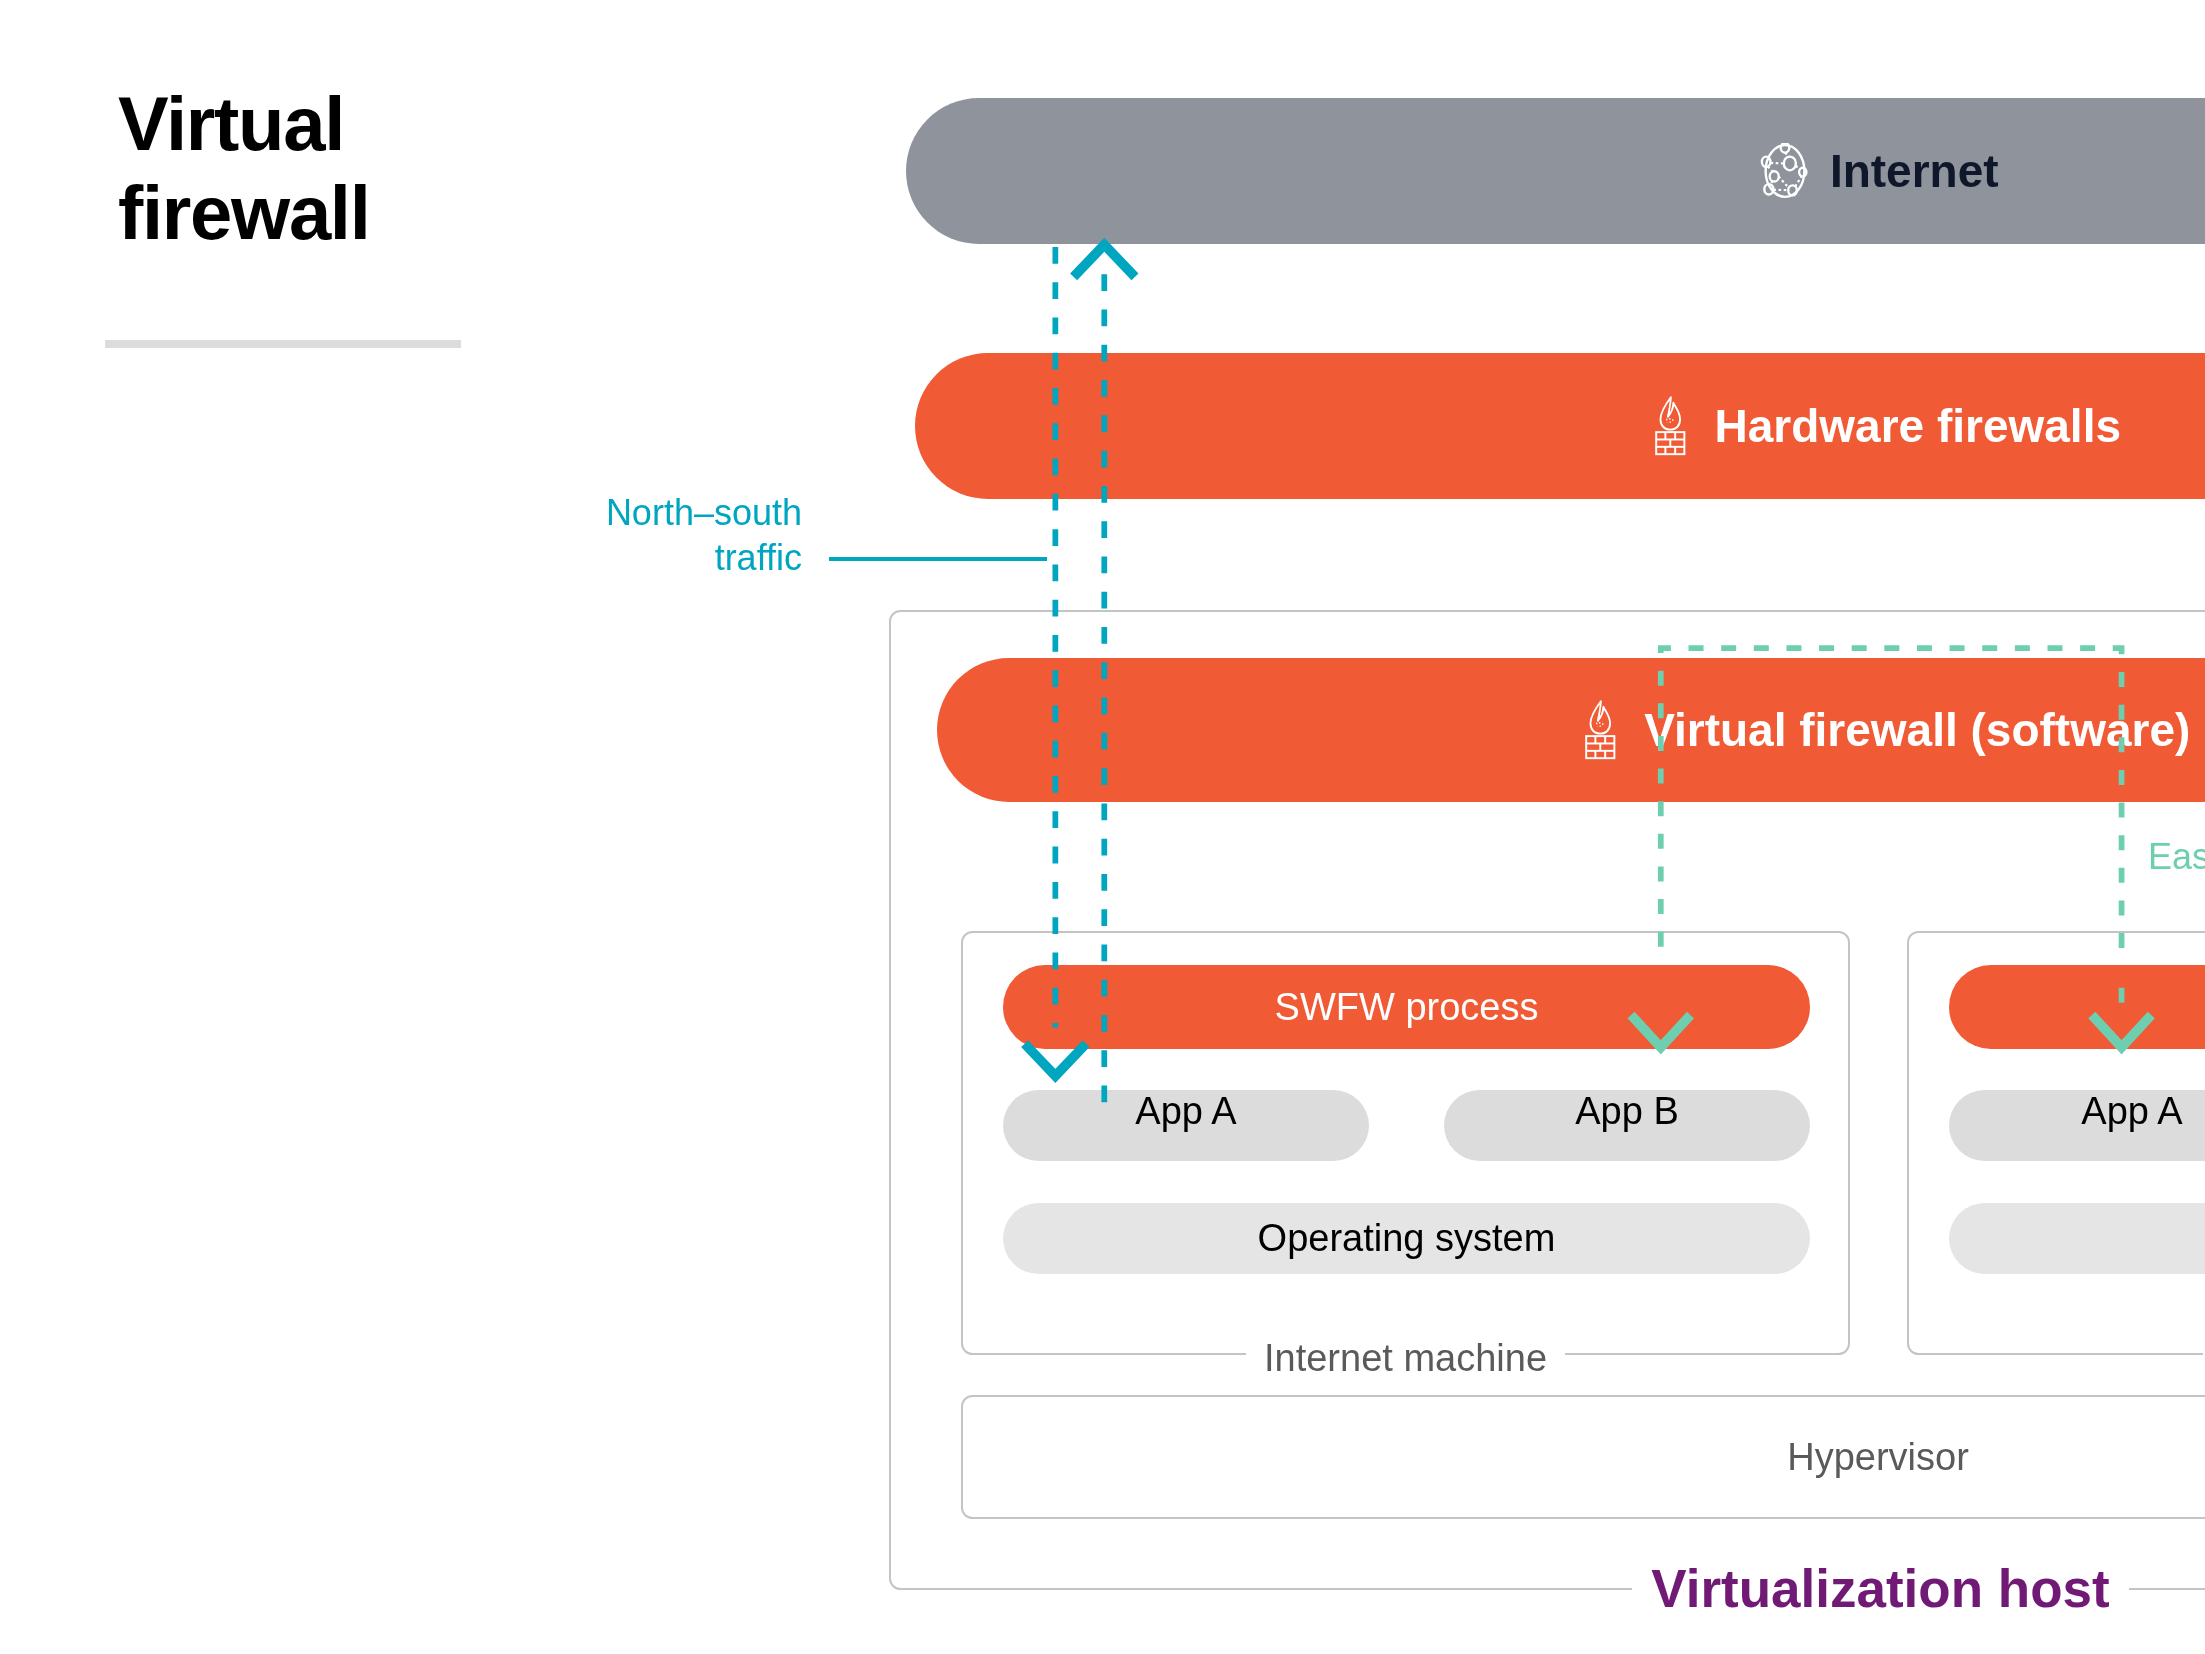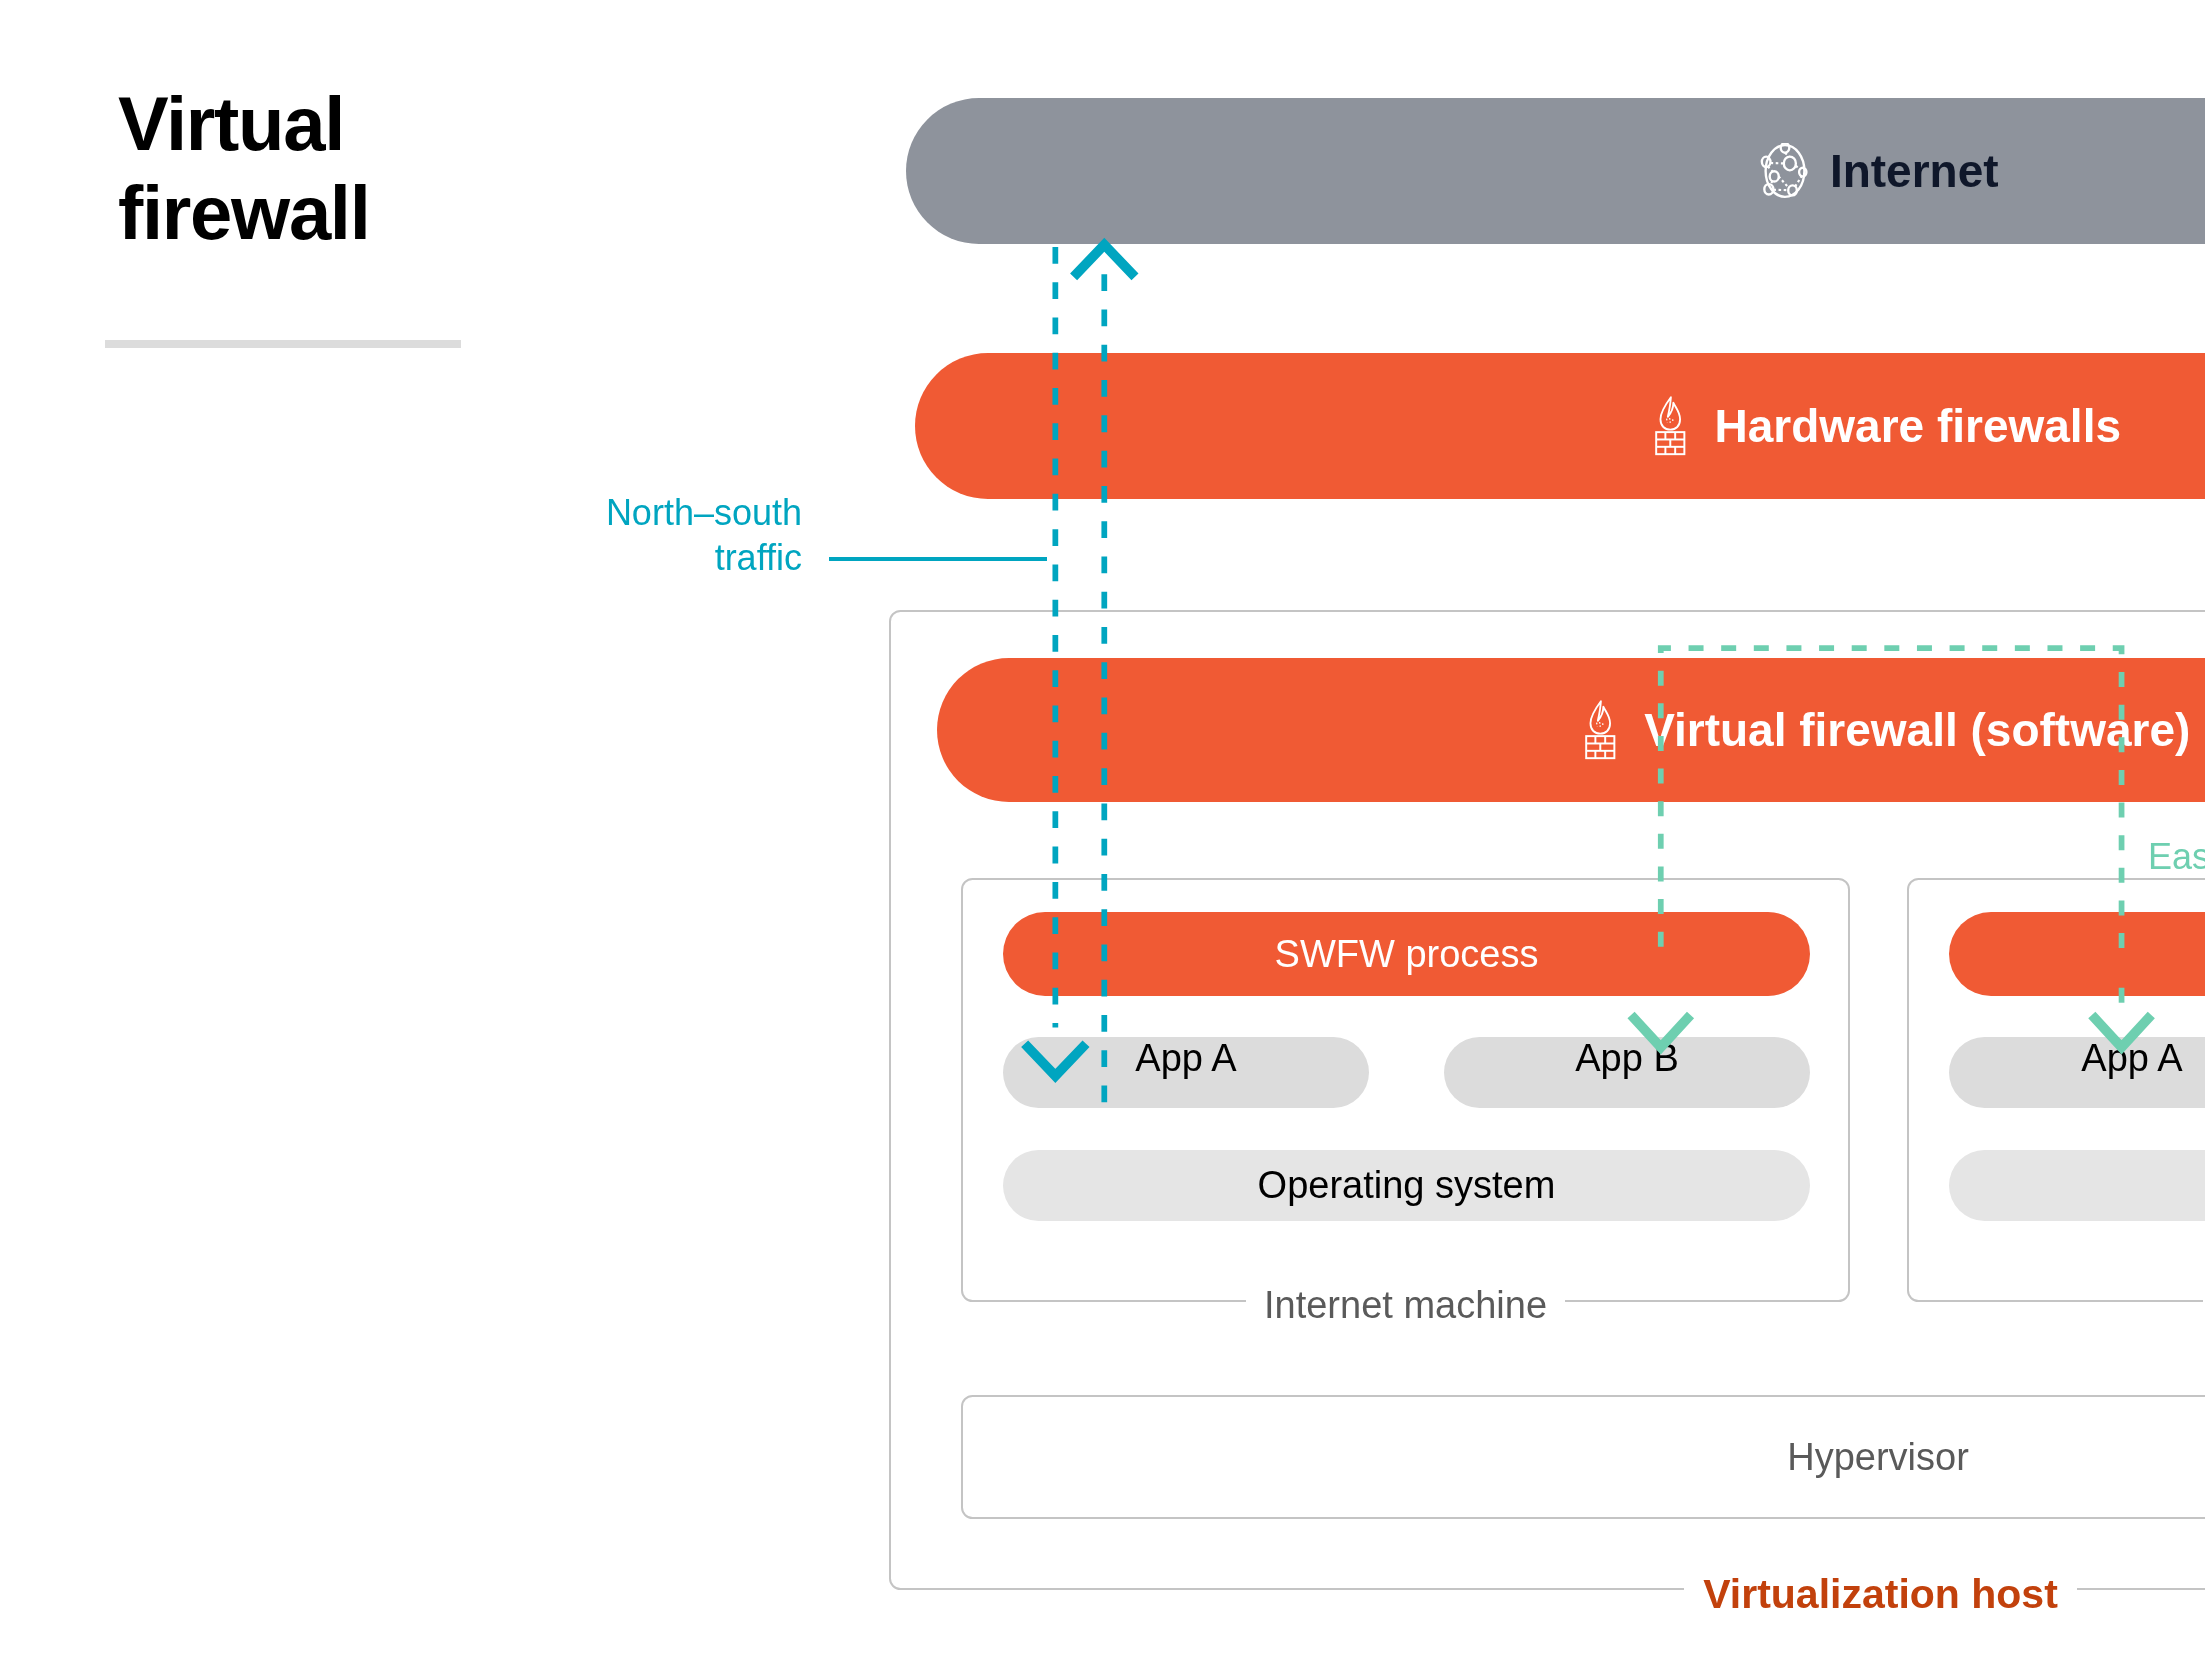--- a/index.html
+++ b/index.html
@@ -114,31 +114,31 @@
     left: 0;
     right: 0;
     bottom: -27px;
     display: flex;
     justify-content: center;
     pointer-events: none;
   }
   #host-label {
     background: #ffffff;
     padding: 0 19.4px;
-    font-size: 41px;
+    font-size: 53px;
     font-weight: 700;
-    color: #c2410c;
+    color: #701a75;
     line-height: 1;
     white-space: nowrap;
   }
 
   
   .vm-box {
     position: absolute;
-    top: 878px;
+    top: 931px;
     width: 889px;
     height: 424px;
     border: 2.6px solid #c4c4c4;
     border-radius: 11.5px;
     box-sizing: border-box;
   }
   #vm-left  { left: 961px; }
   #vm-right { left: 1907px; }
 
   .vm-label-wrap {

